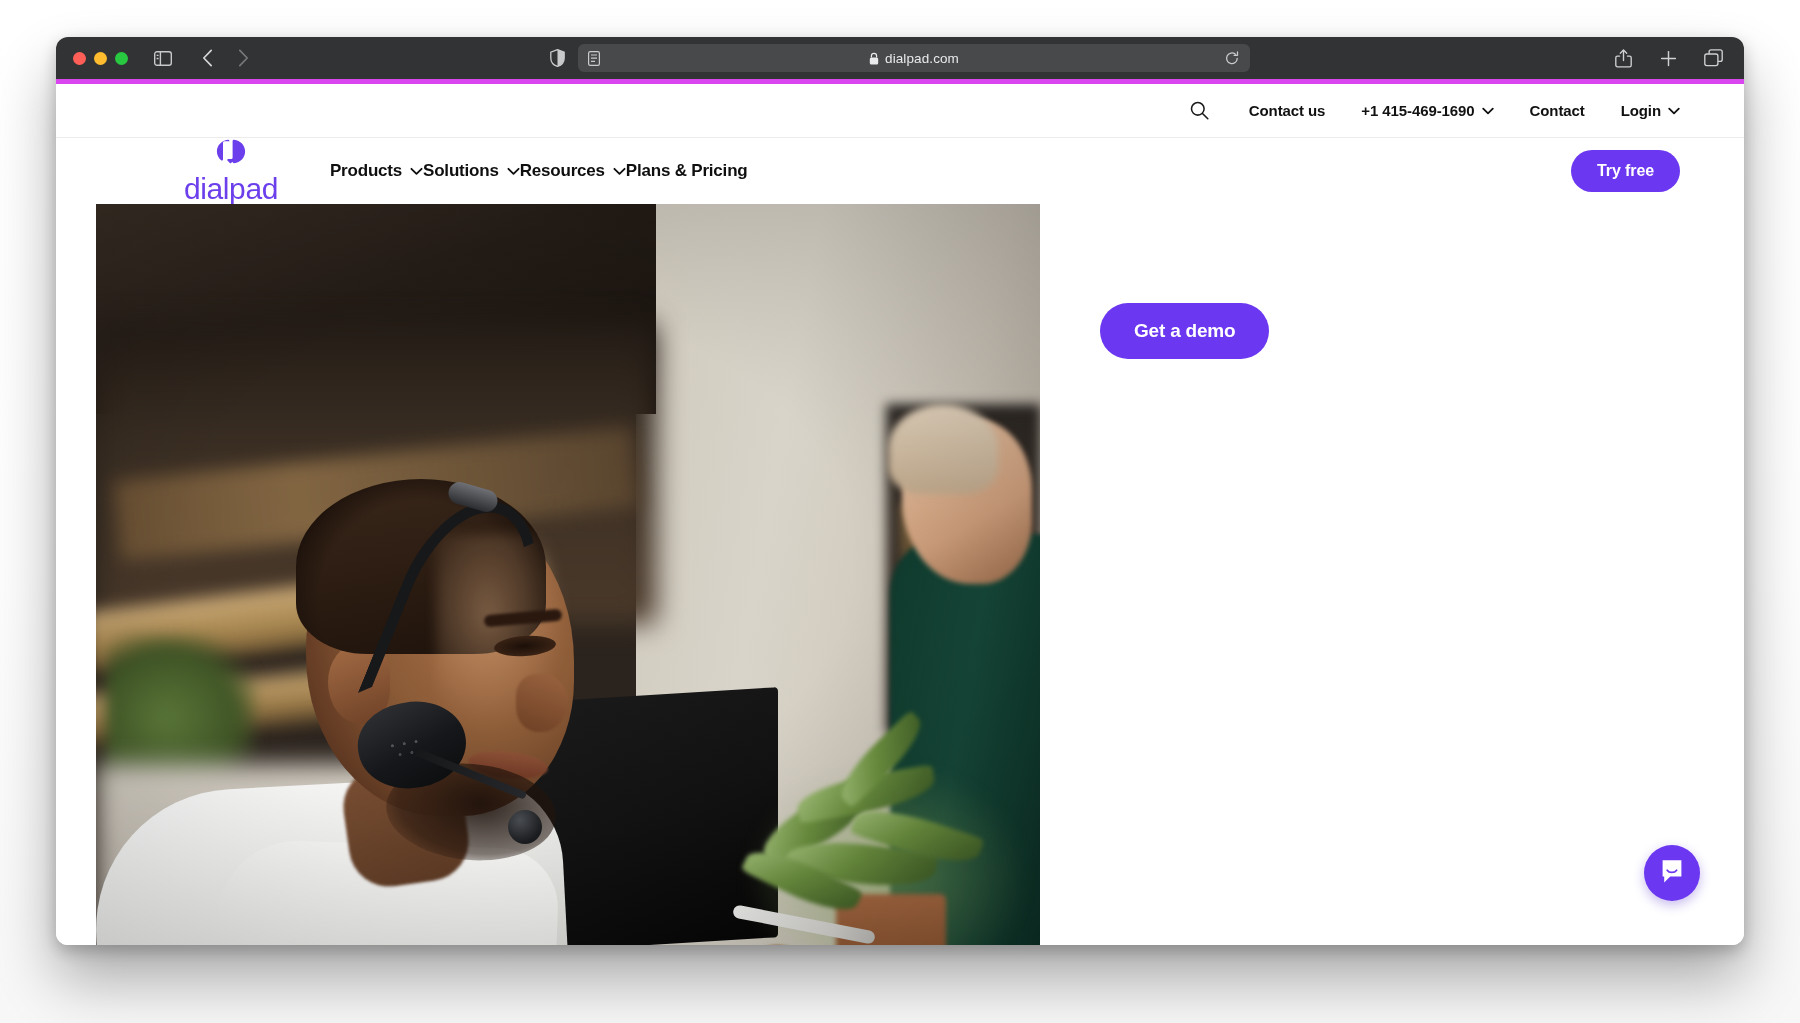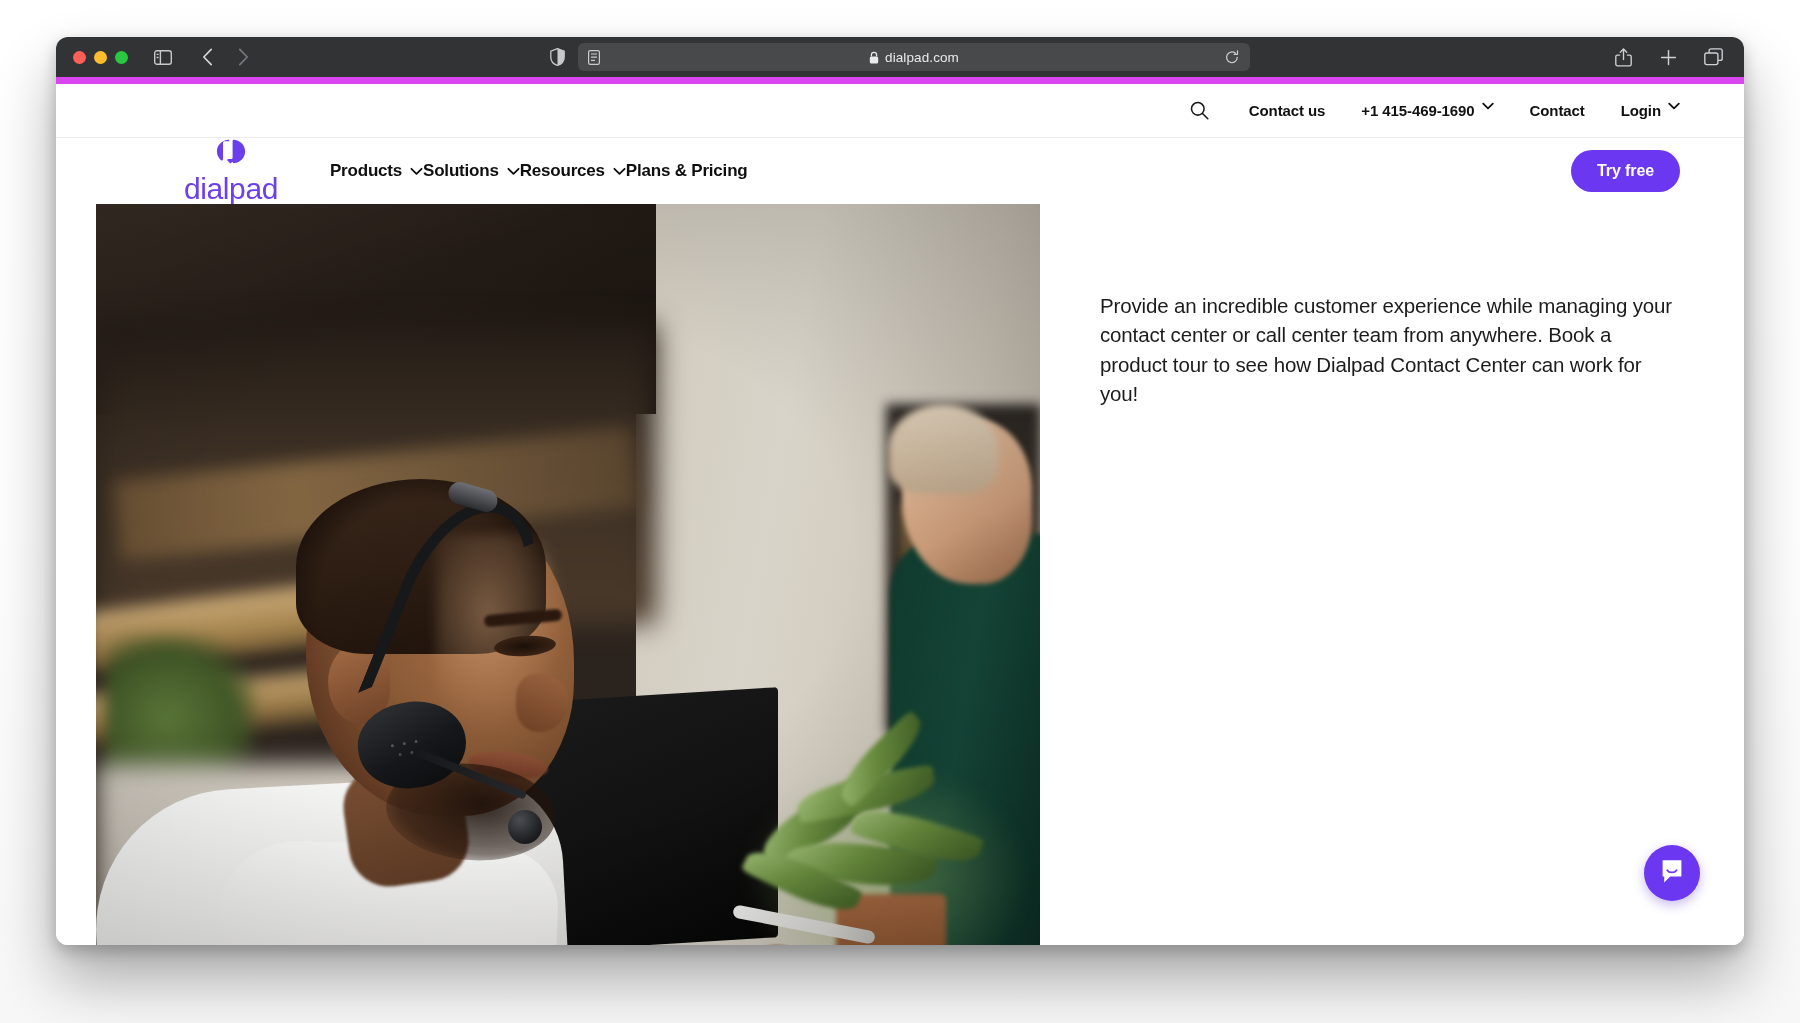--- a/index.html
+++ b/index.html
@@ -31,21 +31,21 @@
     overflow: hidden;
     background: #ffffff;
     box-shadow: 0 34px 60px rgba(0,0,0,.32), 0 6px 16px rgba(0,0,0,.22);
   }
 
   
   #browser-chrome {
     position: relative;
     height: 47px;
     background: #323335;
-    border-bottom: 7px solid #d946ef;
+    border-bottom: 5px solid #d946ef;
     display: flex;
     align-items: center;
   }
   #traffic-lights {
     display: flex;
     align-items: center;
     gap: 8px;
     margin-left: 17px;
   }
   .traffic-light { width: 13px; height: 13px; border-radius: 50%; }
@@ -137,21 +137,21 @@
     width: 30px; height: 30px;
     color: #1a1a1a;
     margin-right: 34px;
   }
   .util-link {
     font-size: 15px;
     font-weight: 700;
     color: #111111;
     letter-spacing: -.1px;
     display: flex;
-    align-items: flex-start;
+    align-items: center;
     gap: 7px;
     white-space: nowrap;
     margin-right: 36px;
   }
   .util-link:last-child { margin-right: 0; }
   .caret { display: inline-flex; align-items: center; }
 
   
   #main-nav {
     height: 66px;
@@ -755,21 +755,21 @@
           <div class="ph" id="ph-mic"></div>
 
           <div class="ph" id="ph-stylus"></div>
 
           <div class="ph" id="ph-thumb"></div>
 
           <div class="ph" id="hero-media-vignette"></div>
         </div>
 
         <div id="hero-copy">
-          <p id="hero-sub">Provide an incredible customer experience while managing your contact center or call center team from anywhere. Book a product tour to see how Dialpad Contact Center can work for you!</p>
+          <button id="get-demo-btn">Get a demo</button>
         </div>
       </div>
 
       <div id="chat-launcher">
         <span>
           <svg width="28" height="28" viewBox="0 0 28 28">
             <path d="M4.6 3.2 H23.4 V19.6 H12.2 L6.2 25.4 V19.6 H4.6 Z" fill="#ffffff"></path>
             <path d="M9.2 13.2 C11.0 16.2 16.6 16.2 18.6 13.2" fill="none" stroke="#6b37f0" stroke-width="1.7" stroke-linecap="round"></path>
           </svg>
         </span>

